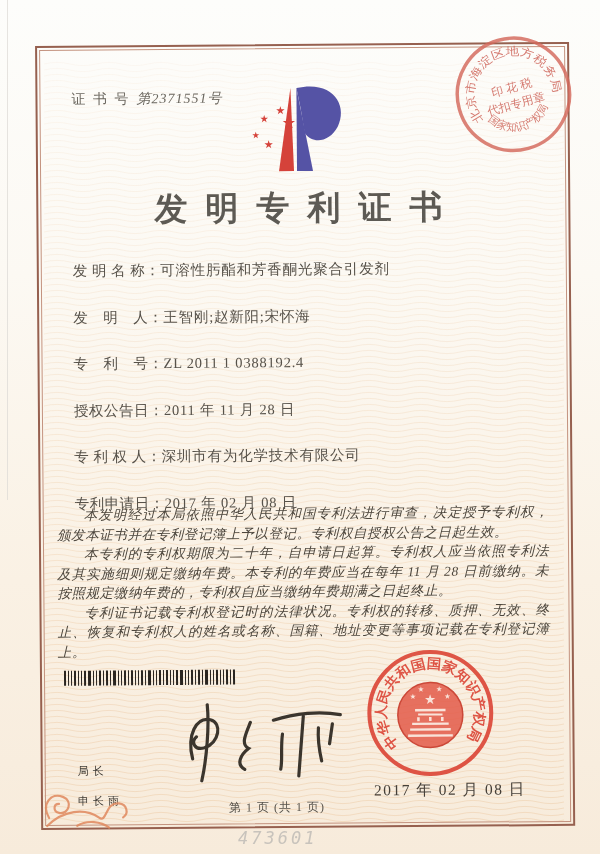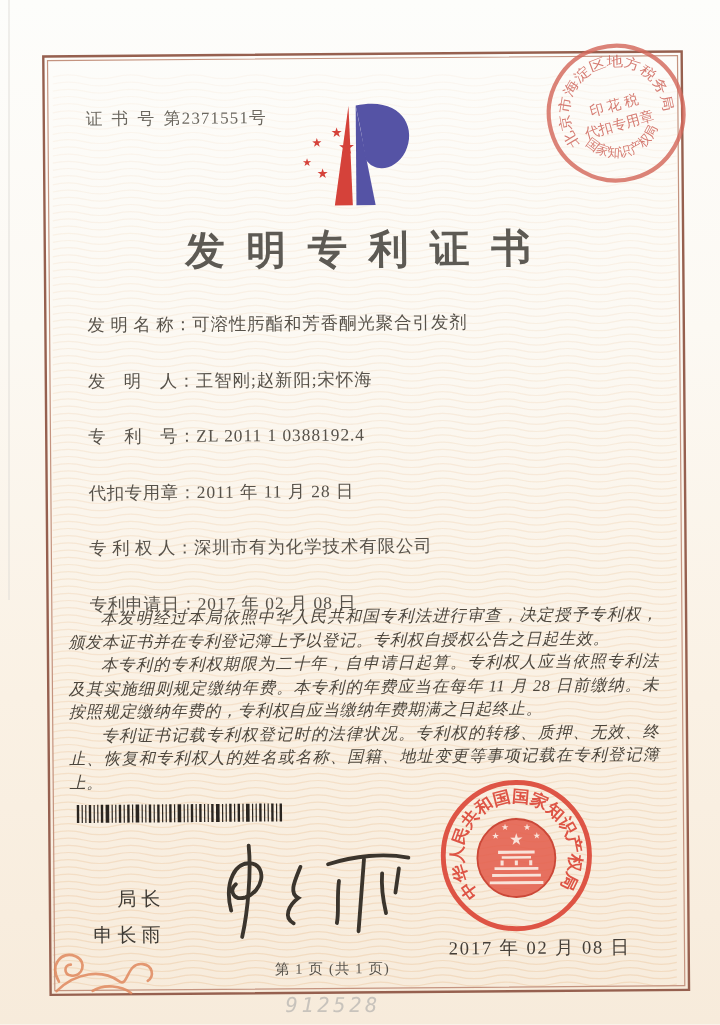--- a/index.html
+++ b/index.html
@@ -7,34 +7,34 @@
     position:relative;width:600px;height:854px;overflow:hidden;
     background:linear-gradient(180deg,#fdfdfb 0%,#fcf9f3 32%,#faf1e4 68%,#f7ebdb 100%);
     font-family:"Liberation Serif","DejaVu Serif",serif;
   }
   .paper-edge{position:absolute;left:7px;top:0;width:1px;height:500px;background:#dcd9d4;opacity:.7;}
   .guilloche{position:absolute;left:0;top:0;width:600px;height:854px;pointer-events:none;}
   .tilt{position:absolute;left:0;top:0;width:600px;height:854px;transform:rotate(-0.45deg);transform-origin:300px 420px;}
   .frame{position:absolute;left:38px;top:44px;width:530px;height:780px;border:2px solid #96604f;}
   .frame-inner{position:absolute;inset:2px;border:1px solid #c4937f;}
   .cert-no{position:absolute;left:74px;top:89px;font-size:14px;color:#6b675f;letter-spacing:2px;}
-  .cert-no .num{margin-left:6px;letter-spacing:1px;}
+  .cert-no .num{margin-left:6px;letter-spacing:1px;font-style:italic;}
   .logo{position:absolute;left:238px;top:78px;}
   .title{position:absolute;left:0;top:186px;width:600px;text-align:center;
          font-size:33px;font-weight:700;color:#5d5a54;letter-spacing:18px;text-indent:18px;}
   .fields{position:absolute;left:74px;top:260px;width:470px;font-size:14.5px;color:#57524a;}
   .field-row{margin-bottom:27.5px;white-space:nowrap;}
   .field-label{display:inline-block;min-width:84px;letter-spacing:.5px;}
   .field-value{letter-spacing:.8px;}
   .paragraphs{position:absolute;left:56px;top:504px;width:492px;font-size:13.5px;line-height:19.5px;
               color:#4c463d;font-style:italic;letter-spacing:.6px;}
   .paragraphs p{margin:0;text-indent:2em;text-align:justify;}
   .barcode{position:absolute;left:62px;top:669px;height:15px;display:flex;align-items:stretch;}
   .barcode .bar{background:#2a2520;margin-right:2px;}
-  .signer{position:absolute;left:75px;top:734px;font-size:16px;color:#3f3b35;letter-spacing:4px;line-height:30px;text-align:right;}
+  .signer{position:absolute;left:75px;top:754px;font-size:11px;color:#3f3b35;letter-spacing:4px;line-height:30px;}
   .signature{position:absolute;left:168px;top:696px;}
   .issue-date{position:absolute;left:371px;top:781px;font-size:15.5px;color:#453f38;letter-spacing:1.5px;}
   .seal{position:absolute;left:362px;top:648px;opacity:.92;}
   .tax-stamp{position:absolute;left:452px;top:32px;transform:rotate(-15deg);opacity:.82;}
   .flourish{position:absolute;left:34px;top:758px;}
   .page-footer{position:absolute;left:0;top:799px;width:548px;text-align:center;font-size:12px;color:#57534c;letter-spacing:1px;}
   .note{position:absolute;left:238px;top:828px;font-size:17px;color:#c8c3bc;letter-spacing:3px;font-style:italic;font-family:"DejaVu Sans Mono",monospace;}
   svg text{font-family:"Liberation Serif","DejaVu Serif",serif;}
 </style>
 </head>
@@ -201,21 +201,21 @@
       <div class="field-row">
         <span class="field-label">发 明 名 称：</span><span class="field-value">可溶性肟酯和芳香酮光聚合引发剂</span>
       </div>
       <div class="field-row">
         <span class="field-label">发　明　人：</span><span class="field-value">王智刚;赵新阳;宋怀海</span>
       </div>
       <div class="field-row">
         <span class="field-label">专　利　号：</span><span class="field-value">ZL 2011 1 0388192.4</span>
       </div>
       <div class="field-row">
-        <span class="field-label">代扣专用章：</span><span class="field-value">2011 年 11 月 28 日</span>
+        <span class="field-label">授权公告日：</span><span class="field-value">2011 年 11 月 28 日</span>
       </div>
       <div class="field-row">
         <span class="field-label">专 利 权 人：</span><span class="field-value">深圳市有为化学技术有限公司</span>
       </div>
       <div class="field-row">
         <span class="field-label">专利申请日：</span><span class="field-value">2017 年 02 月 08 日</span>
       </div>
     </div>
 
     <div class="paragraphs">
@@ -345,14 +345,14 @@
       <g fill="none" stroke="#e0895e" stroke-width="2.2" opacity="0.85" stroke-linecap="round">
         <path d="M12,58 C4,44 14,32 26,37 C36,41 32,55 22,53 C16,52 16,44 22,44"></path>
         <path d="M10,66 C26,50 48,48 62,58 C70,64 68,42 82,44 C90,45 92,54 86,58"></path>
         <path d="M40,66 C50,60 64,62 72,68"></path>
       </g>
     </svg>
 
     <div class="page-footer">第 1 页 (共 1 页)</div>
   </div>
 
-  <div class="note">912528</div>
+  <div class="note">473601</div>
 </div>
 
 </body></html>

